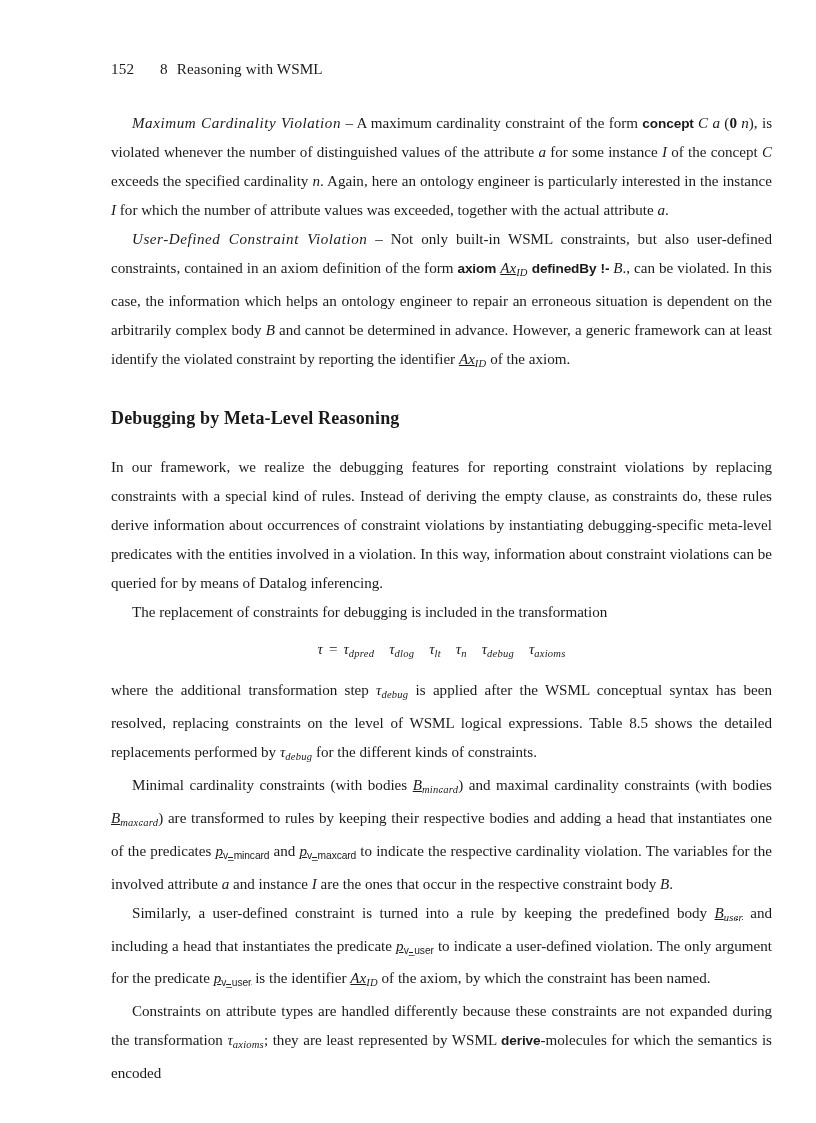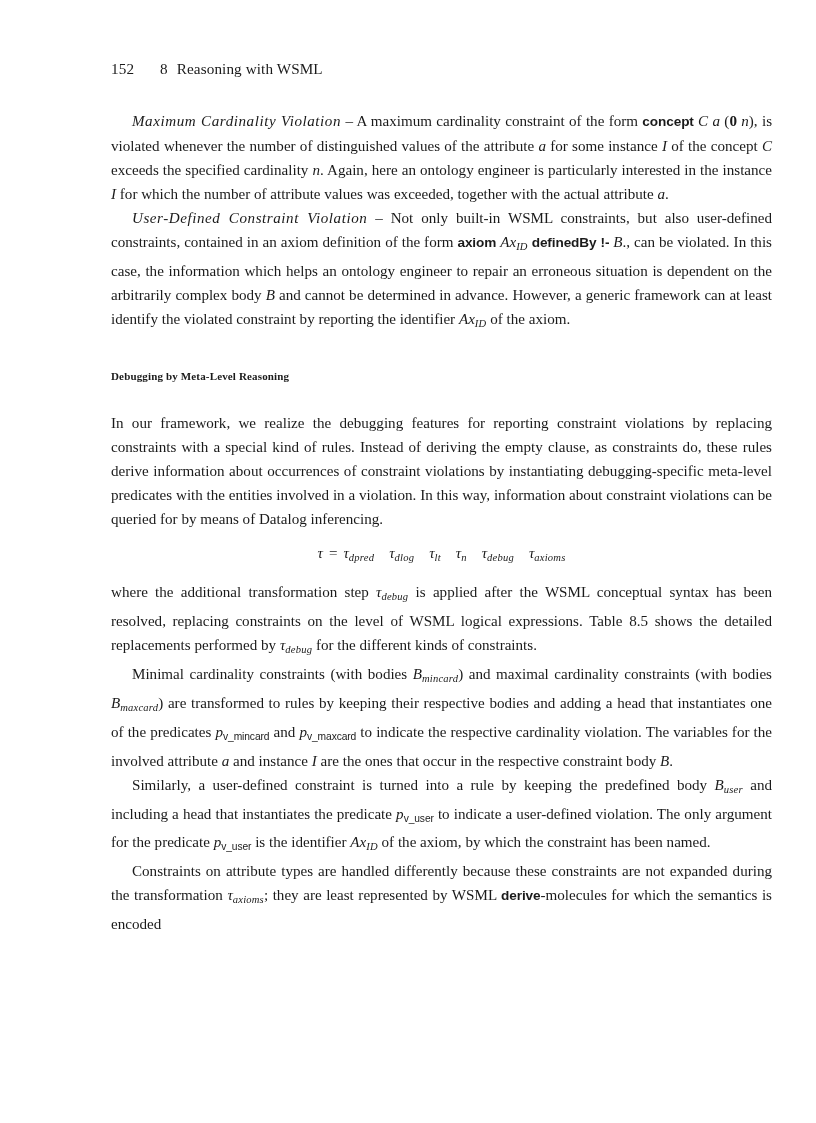--- a/index.html
+++ b/index.html
@@ -38,32 +38,32 @@
     margin: 0 0 30px 0;
     white-space: pre;
   }
   .runhead .folio { margin-right: 26px; }
   .runhead .chapnum { margin-right: 9px; }
 
   
   p.body {
     margin: 0;
     font-size: 15.1px;
-    line-height: 24px;
+    line-height: 29px;
     text-align: justify;
     text-justify: inter-word;
     hyphens: manual;
     letter-spacing: 0px;
   }
   p.indent { text-indent: 21px; }
   p.noindent { text-indent: 0; }
 
   
   h2.section {
-    font-size: 11px;
+    font-size: 18px;
     font-weight: bold;
     line-height: 21px;
     margin: 30px 0 24px 0;
     text-align: left;
     letter-spacing: .15px;
   }
 
   
   .term {            
     font-style: italic;
@@ -78,20 +78,21 @@
   .mi {              
     font-family: "Liberation Serif", "DejaVu Serif", serif;
     font-style: italic;
   }
   .mb {              
     font-weight: bold;
   }
   .mvar {            
     font-style: italic;
     white-space: nowrap;
+    text-decoration: underline;
   }
   .sub {
     font-style: italic;
     font-size: 0.70em;
     vertical-align: -0.28em;
     letter-spacing: .2px;
   }
   .subsans {         
     font-family: "Liberation Sans", "DejaVu Sans", sans-serif;
     font-style: normal;
@@ -125,20 +126,21 @@
     <div class="runhead"><span class="folio">152</span><span class="chapnum">8</span><span>Reasoning with WSML</span></div>
 
     <p class="body indent"><span class="term">Maximum Cardinality Violation</span><span> – </span><span>A maximum cardinality constraint of the form </span><span class="kw">concept</span>&nbsp;<span class="mi">C</span>&nbsp;<span class="mi">a</span><span> (</span><span class="mb">0</span>&nbsp;<span class="mi">n</span><span>), is violated whenever the number of distinguished values of the attribute </span><span class="mi">a</span><span> for some instance </span><span class="mi">I</span><span> of the concept </span><span class="mi">C</span><span> exceeds the specified cardinality </span><span class="mi">n</span><span>. Again, here an ontology engineer is particularly interested in the instance </span><span class="mi">I</span><span> for which the number of attribute values was exceeded, together with the actual attribute </span><span class="mi">a</span><span>.</span></p>
 
     <p class="body indent"><span class="term">User-Defined Constraint Violation</span><span> – </span><span>Not only built-in WSML constraints, but also user-defined constraints, contained in an axiom definition of the form </span><span class="kw">axiom</span>&nbsp;<span class="mvar"><span>Ax</span><span class="sub">ID</span></span>&nbsp;<span class="kw">definedBy</span>&nbsp;<span class="kw">!-</span>&nbsp;<span class="mi">B</span><span>., can be violated. In this case, the information which helps an ontology engineer to repair an erroneous situation is dependent on the arbitrarily complex body </span><span class="mi">B</span><span> and cannot be determined in advance. However, a generic framework can at least identify the violated constraint by reporting the identifier </span><span class="mvar"><span>Ax</span><span class="sub">ID</span></span><span> of the axiom.</span></p>
 
     <h2 class="section">Debugging by Meta-Level Reasoning</h2>
 
     <p class="body noindent">In our framework, we realize the debugging features for reporting constraint violations by replacing constraints with a special kind of rules. Instead of deriving the empty clause, as constraints do, these rules derive information about occurrences of constraint violations by instantiating debugging-specific meta-level predicates with the entities involved in a violation. In this way, information about constraint violations can be queried for by means of Datalog inferencing.</p>
 
+    <p class="body indent">The replacement of constraints for debugging is included in the transformation</p>
 
     <div class="eqn"><span class="tau">τ</span><span class="eq">=</span><span class="tau"><span>τ</span><span class="sub">dpred</span></span><span class="gap"></span><span class="tau"><span>τ</span><span class="sub">dlog</span></span><span class="gap"></span><span class="tau"><span>τ</span><span class="sub">lt</span></span><span class="gap"></span><span class="tau"><span>τ</span><span class="sub">n</span></span><span class="gap"></span><span class="tau"><span>τ</span><span class="sub">debug</span></span><span class="gap"></span><span class="tau"><span>τ</span><span class="sub">axioms</span></span></div>
 
     <p class="body noindent"><span>where the additional transformation step </span><span class="tau"><span>τ</span><span class="sub">debug</span></span><span> is applied after the WSML conceptual syntax has been resolved, replacing constraints on the level of WSML logical expressions. Table 8.5 shows the detailed replacements performed by </span><span class="tau"><span>τ</span><span class="sub">debug</span></span><span> for the different kinds of constraints.</span></p>
 
     <p class="body indent"><span>Minimal cardinality constraints (with bodies </span><span class="mvar"><span>B</span><span class="sub">mincard</span></span><span>) and maximal cardinality constraints (with bodies </span><span class="mvar"><span>B</span><span class="sub">maxcard</span></span><span>) are transformed to rules by keeping their respective bodies and adding a head that instantiates one of the predicates </span><span class="mvar"><span>p</span><span class="subsans">v_mincard</span></span><span> and </span><span class="mvar"><span>p</span><span class="subsans">v_maxcard</span></span><span> to indicate the respective cardinality violation. The variables for the involved attribute </span><span class="mi">a</span><span> and instance </span><span class="mi">I</span><span> are the ones that occur in the respective constraint body </span><span class="mi">B</span><span>.</span></p>
 
     <p class="body indent"><span>Similarly, a user-defined constraint is turned into a rule by keeping the predefined body </span><span class="mvar"><span>B</span><span class="sub">user</span></span><span> and including a head that instantiates the predicate </span><span class="mvar"><span>p</span><span class="subsans">v_user</span></span><span> to indicate a user-defined violation. The only argument for the predicate </span><span class="mvar"><span>p</span><span class="subsans">v_user</span></span><span> is the identifier </span><span class="mvar"><span>Ax</span><span class="sub">ID</span></span><span> of the axiom, by which the constraint has been named.</span></p>
 
     <p class="body indent"><span>Constraints on attribute types are handled differently because these constraints are not expanded during the transformation </span><span class="tau"><span>τ</span><span class="sub">axioms</span></span><span>; they are least represented by WSML </span><span class="kw">derive</span><span>-molecules for which the semantics is encoded</span></p>

